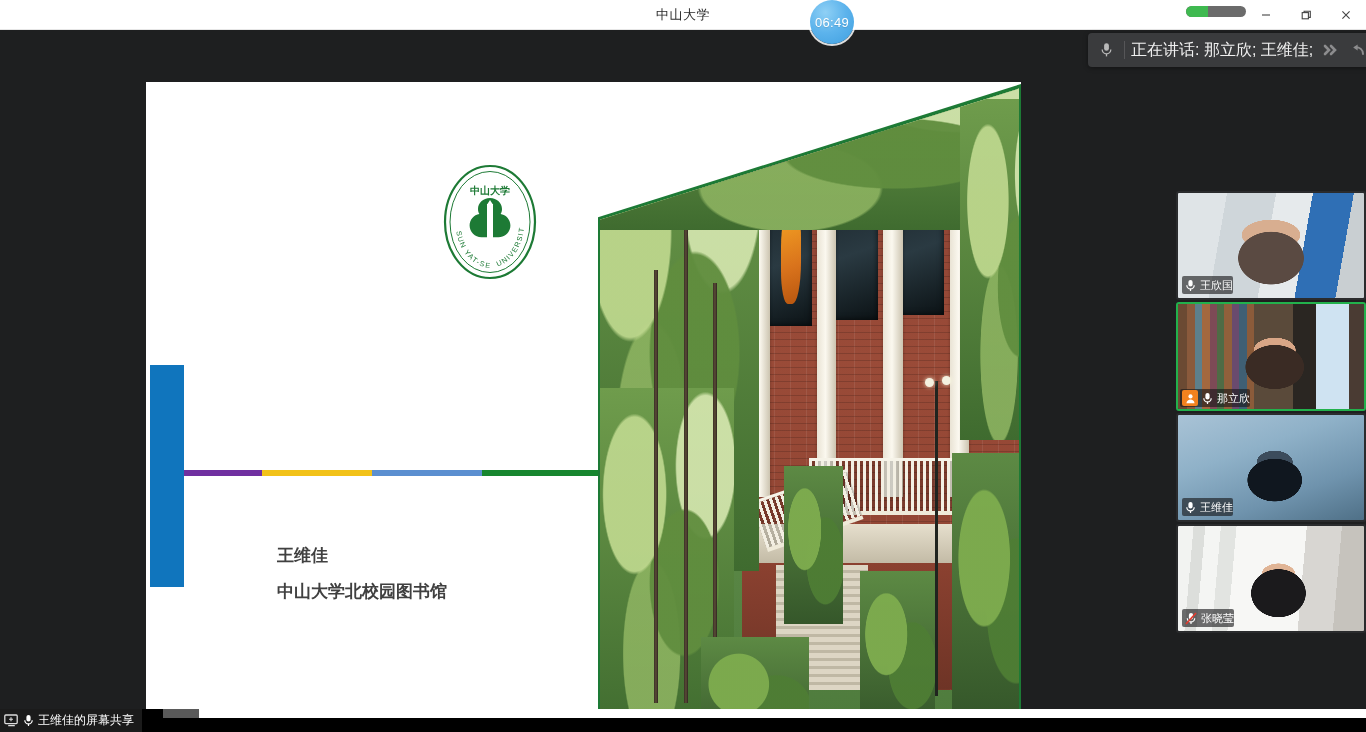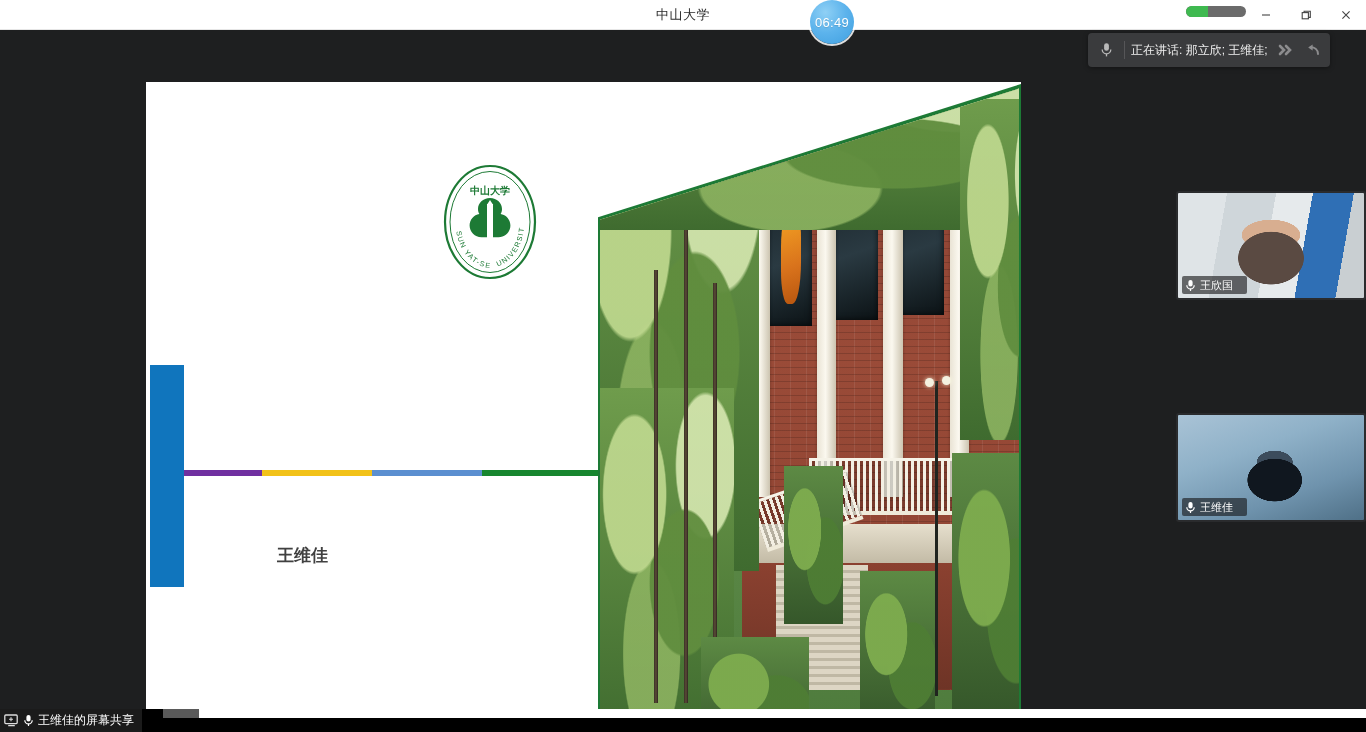--- a/index.html
+++ b/index.html
@@ -257,21 +257,21 @@
     overflow: hidden;
     background: #2a2b2d;
     border: 2px solid transparent;
   }
   .tile.active { border-color: #22b14c; }
   .tile-video { position: absolute; inset: 0; }
   .tile-name {
     position: absolute;
     left: 4px; bottom: 4px;
     height: 18px;
-    padding: 0 14px 0 3px;
+    padding: 0 0 0 3px;
     display: flex;
     align-items: center;
     gap: 4px;
     background: rgba(22,22,24,.62);
     border-radius: 2px;
     color: #fff;
     font-size: 11px;
     white-space: nowrap;
   }
   .host-badge {
@@ -328,21 +328,21 @@
     gap: 6px;
     z-index: 45;
     box-shadow: 0 1px 5px rgba(0,0,0,.4);
   }
   .speaker-mic {
     width: 24px; height: 24px;
     display: flex; align-items: center; justify-content: center;
   }
   .speaker-text {
     color: #f0f0f0;
-    font-size: 12px;
+    font-size: 16px;
     white-space: nowrap;
     text-align: right;
   }
   .speaker-btn {
     width: 22px; height: 26px;
     display: flex; align-items: center; justify-content: center;
   }
 
   
   .taskbar {
@@ -444,20 +444,21 @@
 
     <div class="bar-row">
       <div class="bar-seg" style="width:78px;background:#7030a0"></div>
       <div class="bar-seg" style="width:110px;background:#f2c219"></div>
       <div class="bar-seg" style="width:110px;background:#5b8fd0"></div>
       <div class="bar-seg" style="width:120px;background:#17862f"></div>
     </div>
 
     <div class="slide-meta">
       <div>王维佳</div>
+      <div>中山大学北校园图书馆</div>
     </div>
 
     <div class="photo-wrap">
       <div class="photo-inner">
         <div class="ph-sky"></div>
 
         <div class="ph-building">
           <div class="ph-bricks"></div>
 
           <div class="ph-win" style="left:8%;top:4%;width:17%;height:30%"></div>
@@ -512,33 +513,62 @@
       <div class="tile-name">
         <svg class="mic-ico" width="11" height="13" viewBox="0 0 11 13">
           <rect x="3.4" y="1" width="4.2" height="6.6" rx="2.1" fill="#fff"></rect>
           <path d="M1.8 6.2a3.7 3.7 0 0 0 7.4 0" stroke="#fff" stroke-width="1.2" fill="none"></path>
           <path d="M5.5 10v2" stroke="#fff" stroke-width="1.2"></path>
         </svg>
         <span>王欣国</span>
       </div>
     </div>
 
+    <div class="tile active" style="top:244px">
+      <div class="tile-video vid-b"></div>
+      <div class="tile-name" style="left:2px;bottom:2px;padding-left:2px">
+        <span class="host-badge">
+          <svg width="11" height="11" viewBox="0 0 11 11">
+            <circle cx="5.5" cy="3.4" r="2.1" fill="#fff"></circle>
+            <path d="M1.4 10.2c.4-2.4 2.1-3.6 4.1-3.6s3.7 1.2 4.1 3.6z" fill="#fff"></path>
+          </svg>
+        </span>
+        <svg class="mic-ico" width="11" height="13" viewBox="0 0 11 13">
+          <rect x="3.4" y="1" width="4.2" height="6.6" rx="2.1" fill="#fff"></rect>
+          <path d="M1.8 6.2a3.7 3.7 0 0 0 7.4 0" stroke="#fff" stroke-width="1.2" fill="none"></path>
+          <path d="M5.5 10v2" stroke="#fff" stroke-width="1.2"></path>
+        </svg>
+        <span>那立欣</span>
+      </div>
+    </div>
 
     <div class="tile" style="top:355px">
       <div class="tile-video vid-c"></div>
       <div class="tile-name">
         <svg class="mic-ico" width="11" height="13" viewBox="0 0 11 13">
           <rect x="3.4" y="1" width="4.2" height="6.6" rx="2.1" fill="#fff"></rect>
           <path d="M1.8 6.2a3.7 3.7 0 0 0 7.4 0" stroke="#fff" stroke-width="1.2" fill="none"></path>
           <path d="M5.5 10v2" stroke="#fff" stroke-width="1.2"></path>
         </svg>
         <span>王维佳</span>
       </div>
     </div>
 
+    <div class="tile" style="top:466px">
+      <div class="tile-video vid-d"></div>
+      <div class="tile-name">
+        <svg class="mic-ico" width="12" height="13" viewBox="0 0 12 13">
+          <rect x="3.9" y="1" width="4.2" height="6.6" rx="2.1" fill="#fff"></rect>
+          <path d="M2.3 6.2a3.7 3.7 0 0 0 7.4 0" stroke="#fff" stroke-width="1.2" fill="none"></path>
+          <path d="M6 10v2" stroke="#fff" stroke-width="1.2"></path>
+          <path d="M1 12L11 1" stroke="#e23b2e" stroke-width="1.7"></path>
+        </svg>
+        <span>张晓莹</span>
+      </div>
+    </div>
   </div>
 
   <div class="speaker-bar" style="top:4px">
     <span class="speaker-mic">
       <svg width="13" height="16" viewBox="0 0 13 16">
         <rect x="4.1" y="1.2" width="4.8" height="7.6" rx="2.4" fill="#b9b9b9"></rect>
         <path d="M2.2 7.6a4.3 4.3 0 0 0 8.6 0" stroke="#b9b9b9" stroke-width="1.3" fill="none"></path>
         <path d="M6.5 12v2.4" stroke="#b9b9b9" stroke-width="1.3"></path>
       </svg>
     </span>

